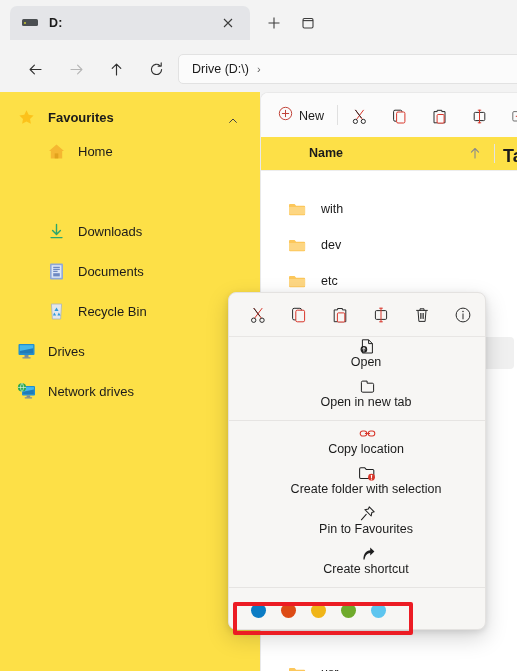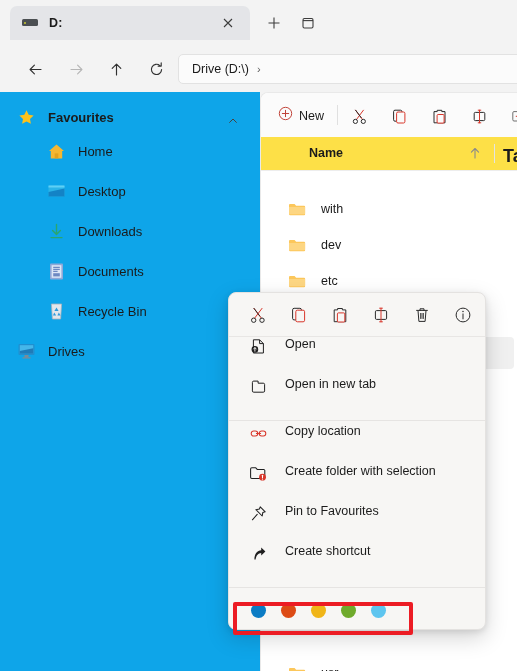--- a/index.html
+++ b/index.html
@@ -94,21 +94,21 @@
   }
   .crumb-sep {
     margin-left: 8px;
     font-size: 11px; color: #5c5c5c;
   }
 
   
   .sidebar {
     position: absolute; left: 0; top: 92px;
     width: 260px; height: 579px;
-    background: #0ea5e9;
+    background: #fde047;
   }
   .side-row {
     position: absolute; left: 8px;
     width: 244px; height: 32px;
     display: flex; align-items: center;
     border-radius: 4px;
   }
   .side-ico {
     width: 20px; height: 20px;
     display: flex; align-items: center; justify-content: center;
@@ -218,21 +218,21 @@
   }
   .ctx-tool {
     width: 40px; height: 30px;
     margin-left: 1px;
     display: flex; align-items: center; justify-content: center;
     border-radius: 4px;
   }
   .ctx-tool:first-child { margin-left: 9px; }
   .ctx-item {
     height: 40px;
-    display: flex; 
+    display: flex; align-items: center; flex-direction: column;
   }
   .ctx-ico {
     margin-left: 20px;
     width: 18px; height: 18px;
     display: flex; align-items: center; justify-content: center;
     flex: none;
   }
   .ctx-lbl {
     margin-left: 18px;
     font-size: 12.5px; color: #1b1b1b;
@@ -339,30 +339,20 @@
     <div class="side-row" style="top:43px;">
       <span class="side-ico" style="margin-left:38px;">
         <svg width="19" height="19" viewBox="0 0 19 19">
           <path d="M9.5 2.6 L17 9 L15.2 9 L15.2 16.4 L3.8 16.4 L3.8 9 L2 9 Z" fill="#f5b731"></path>
           <path d="M7.7 16.4 L7.7 11.4 L11.3 11.4 L11.3 16.4 Z" fill="#e2a21d"></path>
         </svg>
       </span>
       <span class="side-lbl">Home</span>
     </div>
 
-    <div class="side-row" style="top:83px;">
-      <span class="side-ico" style="margin-left:38px;">
-        <svg width="19" height="16" viewBox="0 0 19 16">
-          <rect x="1.5" y="2.5" width="16" height="11" rx="1" fill="#2ab4e8"></rect>
-          <path d="M1.5 9 L17.5 5.5 L17.5 13.5 L1.5 13.5 Z" fill="#1383c6"></path>
-          <rect x="1.5" y="2.5" width="16" height="2" fill="#5fd0f5"></rect>
-        </svg>
-      </span>
-      <span class="side-lbl">Desktop</span>
-    </div>
 
     <div class="side-row" style="top:123px;">
       <span class="side-ico" style="margin-left:38px;">
         <svg width="19" height="19" viewBox="0 0 19 19">
           <path d="M9.5 2.5 V12.2 M5.6 8.4 L9.5 12.4 L13.4 8.4" stroke="#2aa66e" stroke-width="1.4" fill="none" stroke-linecap="round" stroke-linejoin="round"></path>
           <path d="M4 15.6 H15" stroke="#2aa66e" stroke-width="1.4" stroke-linecap="round"></path>
         </svg>
       </span>
       <span class="side-lbl">Downloads</span>
     </div>
@@ -397,20 +387,34 @@
           <rect x="1.5" y="2" width="16" height="11" rx="1" fill="#1f8fd0"></rect>
           <rect x="2.8" y="3.2" width="13.4" height="8.6" fill="#45b7ea"></rect>
           <path d="M2.8 9 L16.2 6.2 L16.2 11.8 L2.8 11.8 Z" fill="#1f7bb8"></path>
           <rect x="7.5" y="13" width="4" height="2.6" fill="#7c8b97"></rect>
           <rect x="5.3" y="15.2" width="8.4" height="1.2" rx=".6" fill="#7c8b97"></rect>
         </svg>
       </span>
       <span class="side-lbl">Drives</span>
     </div>
 
+    <div class="side-row" style="top:283px;">
+      <span class="side-ico" style="margin-left:8px;">
+        <svg width="19" height="18" viewBox="0 0 19 18">
+          <rect x="5" y="4" width="13" height="9.4" rx="1" fill="#1f8fd0"></rect>
+          <rect x="6.1" y="5.1" width="10.8" height="7.2" fill="#45b7ea"></rect>
+          <path d="M6.1 9.8 L16.9 7.4 L16.9 12.3 L6.1 12.3 Z" fill="#1f7bb8"></path>
+          <rect x="9.6" y="13.4" width="3.6" height="2.1" fill="#7c8b97"></rect>
+          <rect x="7.6" y="15.3" width="7.6" height="1.1" rx=".55" fill="#7c8b97"></rect>
+          <circle cx="5" cy="5.4" r="4.1" fill="#2aa84f"></circle>
+          <path d="M.9 5.4 H9.1 M5 1.3 C3 3.3 3 7.5 5 9.5 C7 7.5 7 3.3 5 1.3" stroke="#d8f0dc" stroke-width=".8" fill="none"></path>
+        </svg>
+      </span>
+      <span class="side-lbl">Network drives</span>
+    </div>
   </div>
 
   <div class="content">
 
     <div class="cmdbar">
       <div class="new-btn">
         <span>
           <svg width="15" height="15" viewBox="0 0 15 15">
             <circle cx="7.5" cy="7.5" r="6.2" stroke="#c0443a" stroke-width="1" fill="none"></circle>
             <path d="M7.5 4.3 V10.7 M4.3 7.5 H10.7" stroke="#c0443a" stroke-width="1" stroke-linecap="round"></path>

